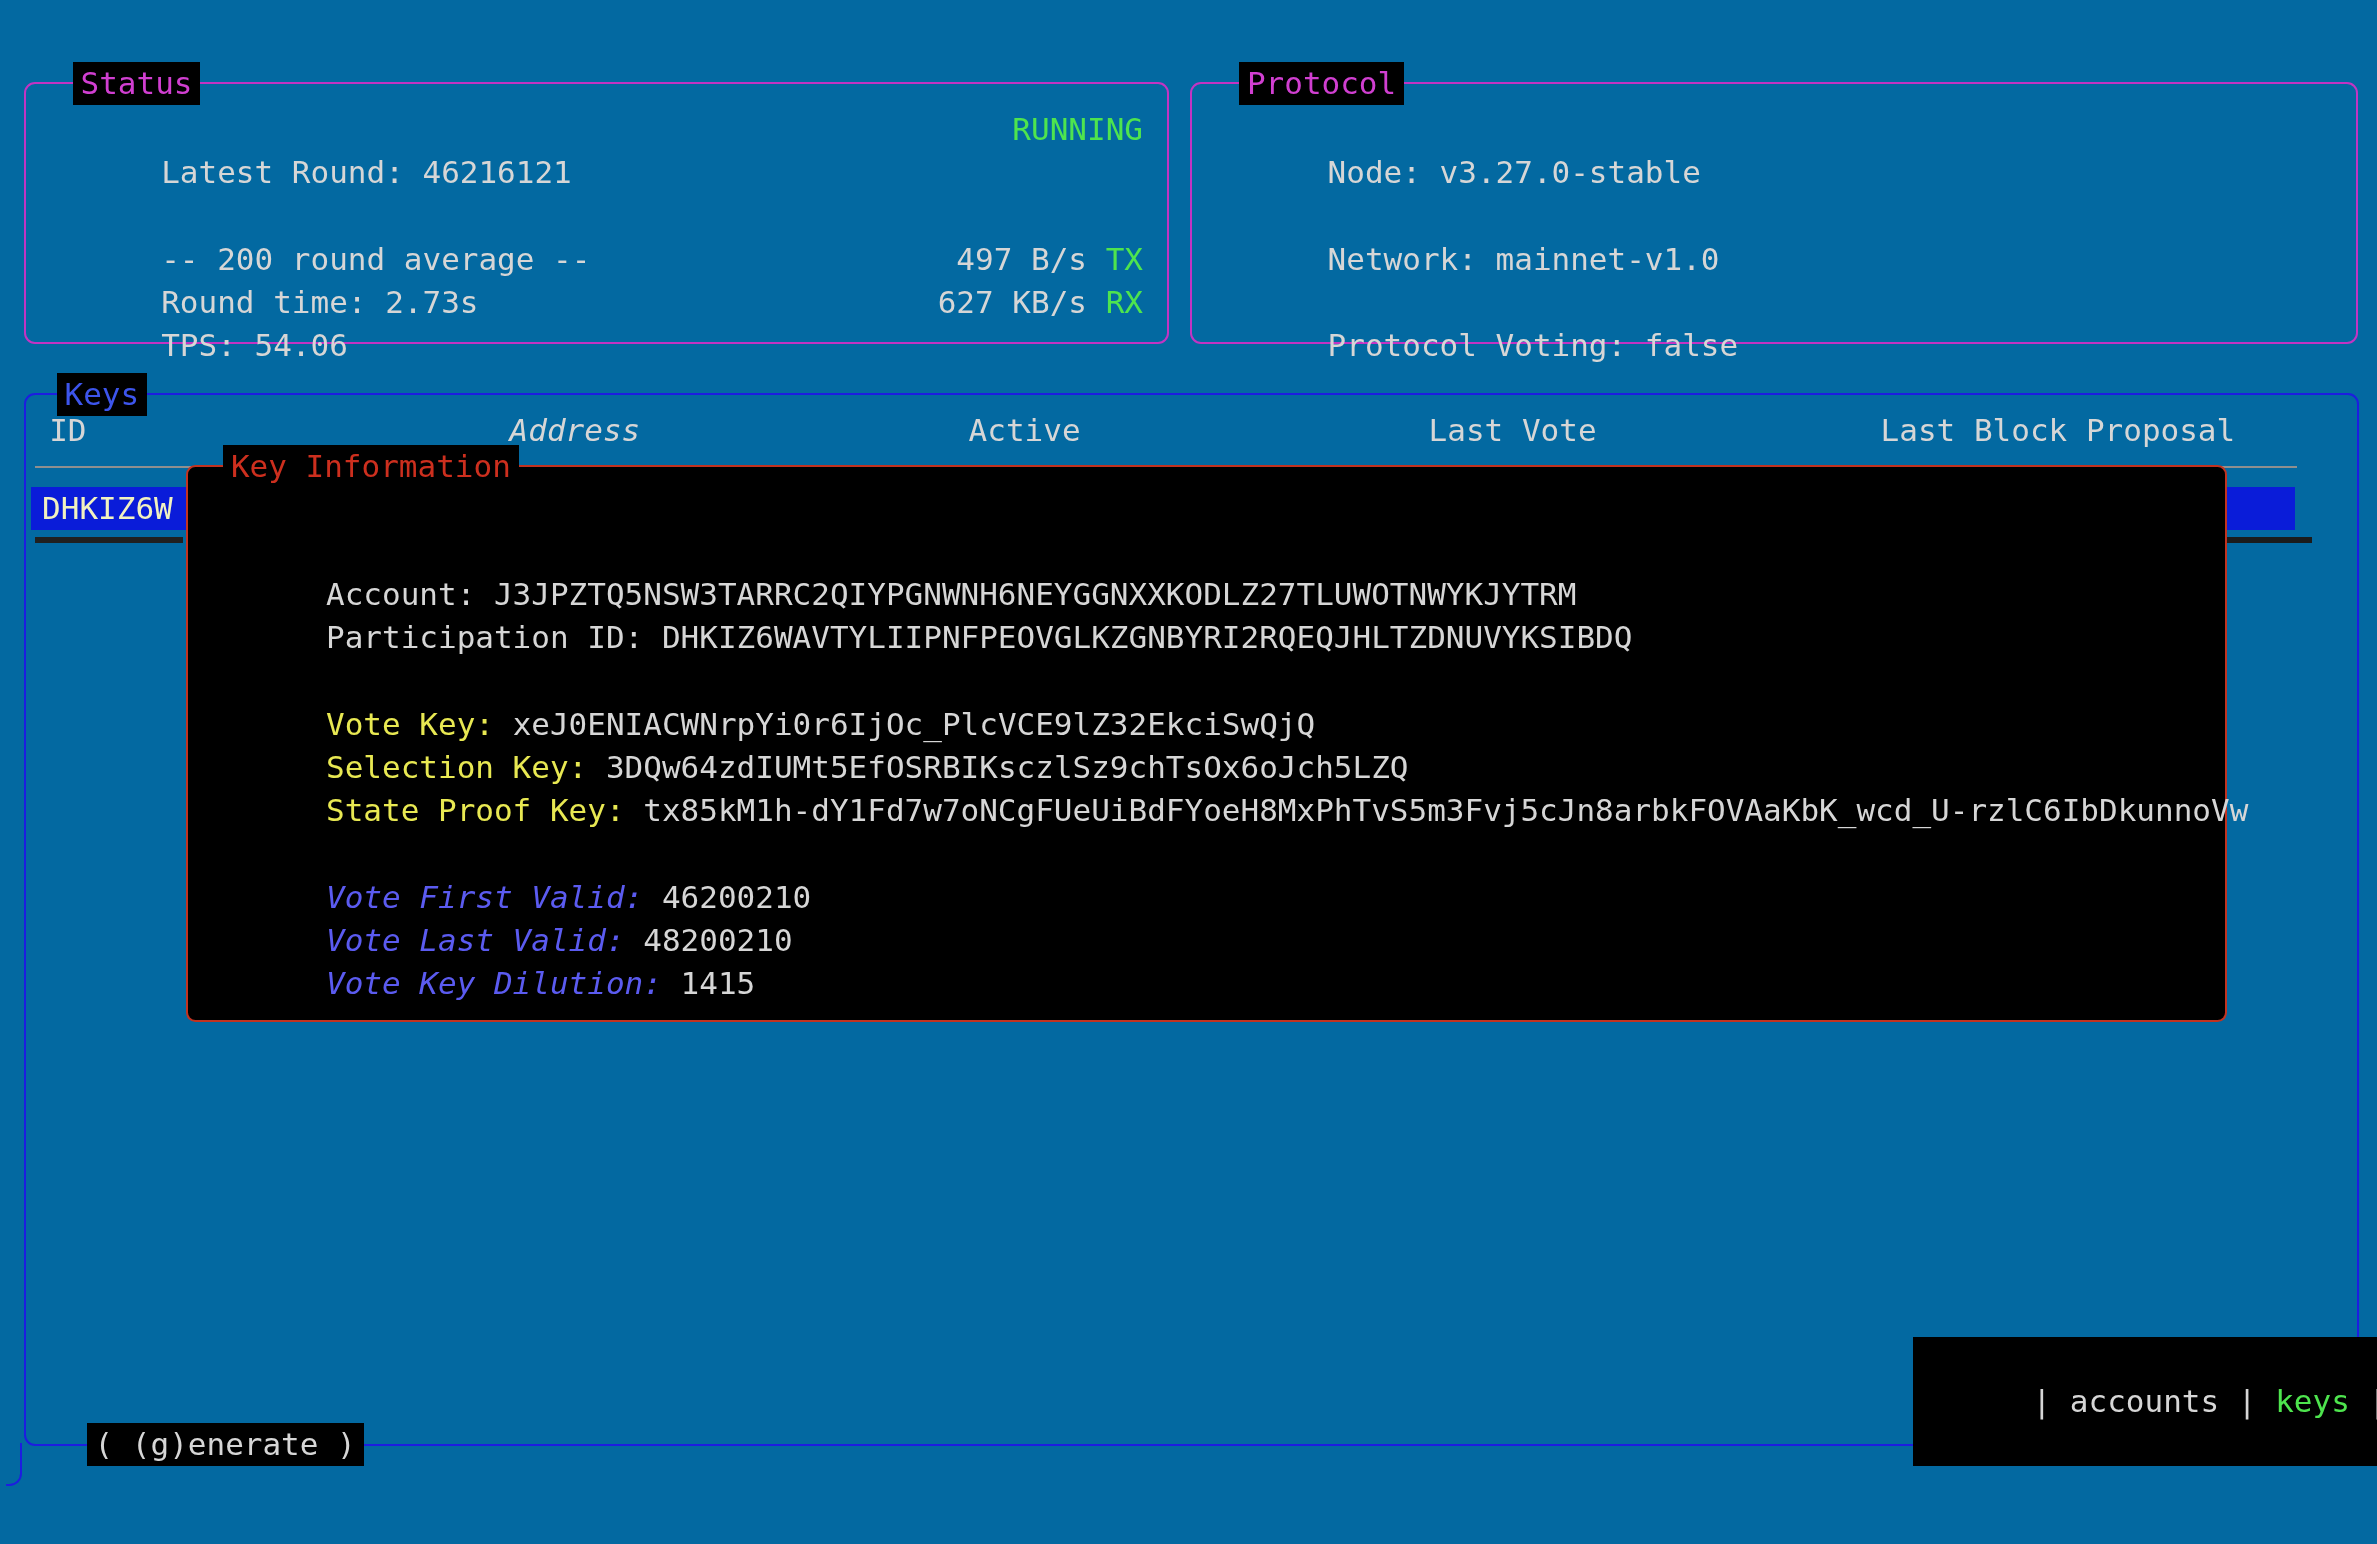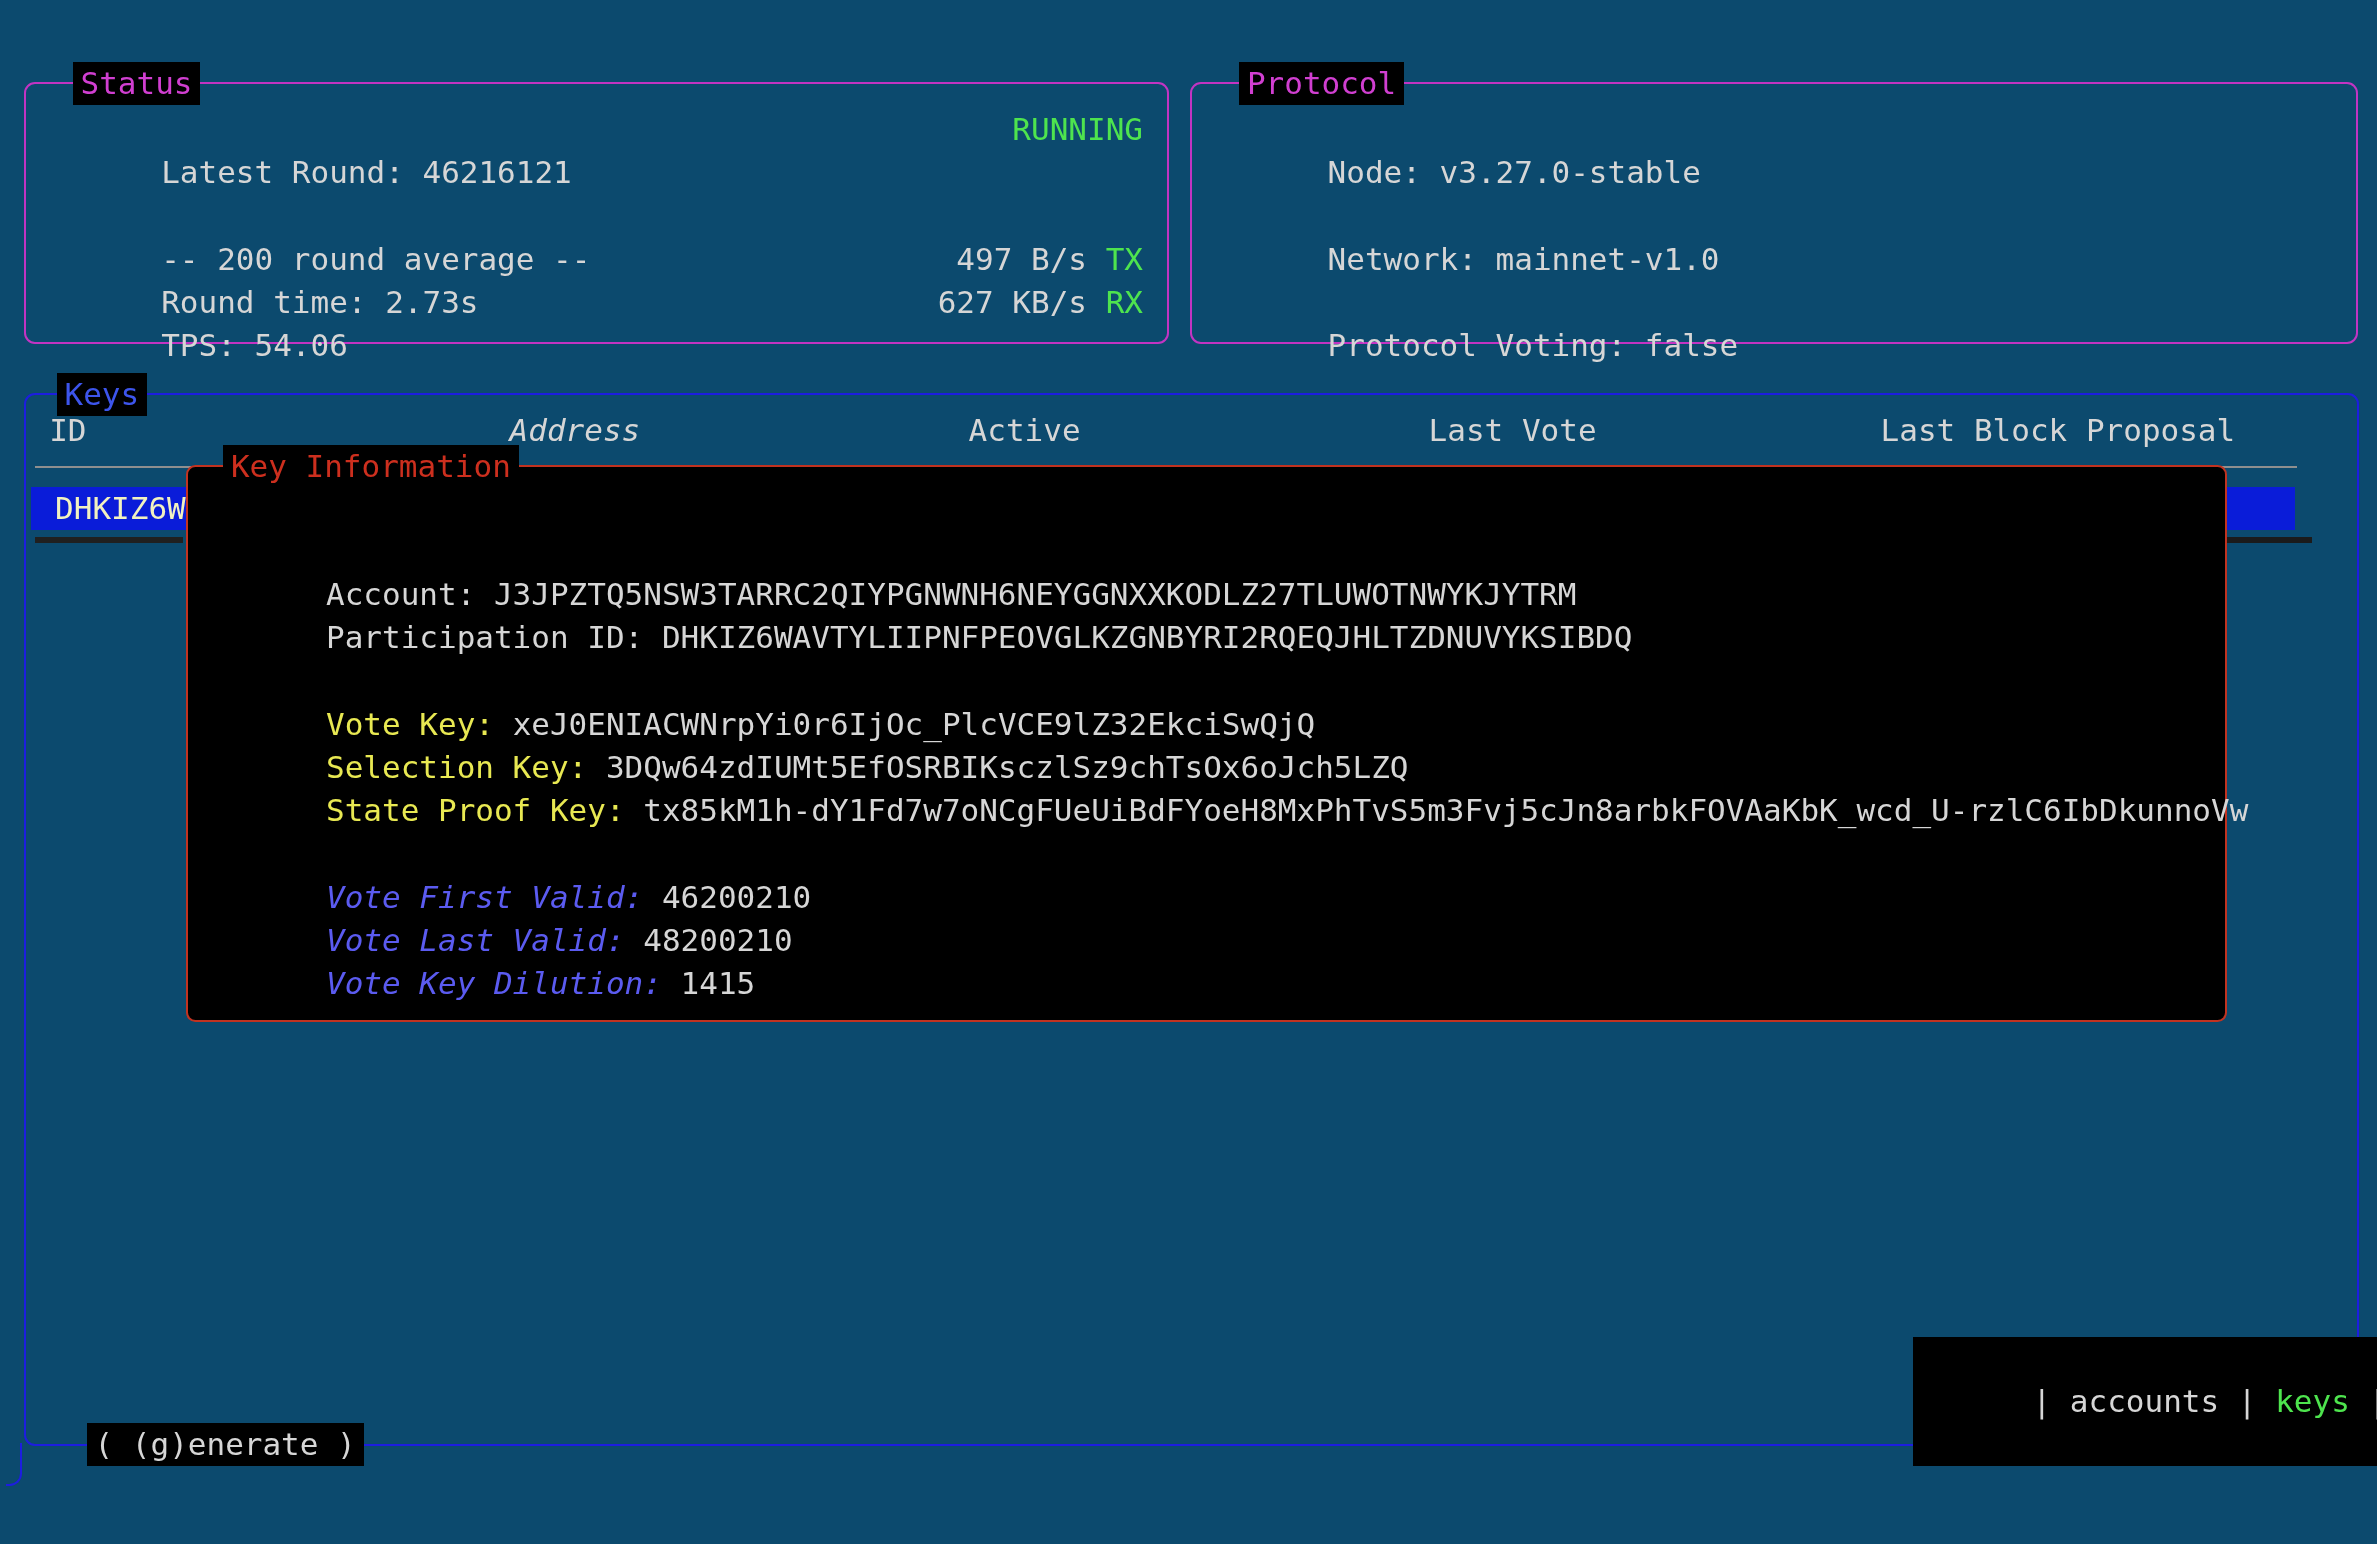--- a/index.html
+++ b/index.html
@@ -1,17 +1,17 @@
 <!DOCTYPE html>
 <html style="font-size:12.6px"><head>
 <meta charset="utf-8">
 <style>
   html,body { margin:0; padding:0; background:#000; }
   .screen {
-    position:relative; width:2377px; height:1544px; background:#0c4a6e;
+    position:relative; width:2377px; height:1544px; background:#0369a1;
     font-family:"DejaVu Sans Mono", monospace; font-size:31px; color:#d6d6d6;
     overflow:hidden;
   }
   .panel { position:absolute; border:2.4px solid #888; border-radius:11px; background:transparent; }
   .panel-title {
     position:absolute; top:-22px; background:#000; padding:0 7.9px;
     line-height:43px; white-space:pre;
   }
   .row { position:absolute; left:23.6px; right:23.6px; height:43px; line-height:43px; white-space:pre; }
   .right-span { position:absolute; right:0; top:0; white-space:pre; }
@@ -89,21 +89,21 @@
       <span class="hdr" style="left:23.6px;">ID</span>
       <span class="hdr" style="left:484px;font-style:italic;">Address</span>
       <span class="hdr" style="left:943px;">Active</span>
       <span class="hdr" style="left:1403px;">Last Vote</span>
       <span class="hdr" style="left:1855px;">Last Block Proposal</span>
     </div>
 
     <div class="hline" style="top:71px; left:9.4px; width:156px;"></div>
     <div class="hline" style="top:71px; left:2167px; width:104px;"></div>
 
-    <div class="sel-seg" style="top:92px; left:5.5px; width:157px; padding-left:24px;">DHKIZ6W</div>
+    <div class="sel-seg" style="top:92px; left:5.5px; width:157px; padding-left:11px;">DHKIZ6W</div>
     <div class="sel-seg" style="top:92px; left:2168px; width:101px;"></div>
 
     <div class="dimline" style="top:142px; left:9.4px; width:148px; background:#202020;"></div>
     <div class="dimline" style="top:142px; left:2168px; width:118px; background:#1b1b1b;"></div>
 
     <span class="border-btn" style="left:61px;">( (g)enerate )</span>
 
     <div class="border-btn" style="left:1887px;">
       <span>|</span><span> </span><span>accounts</span><span> </span><span>|</span><span> </span><span class="green">keys</span><span> </span><span>|</span>
     </div>

